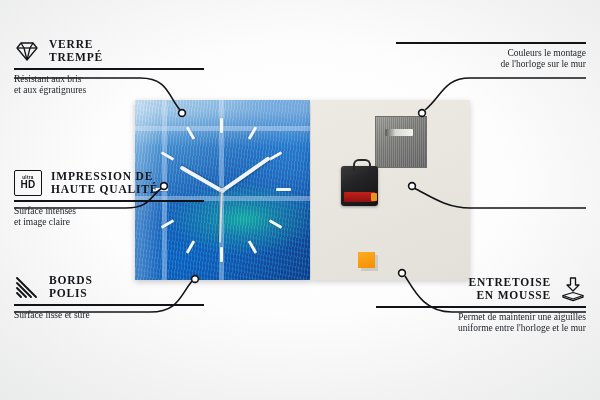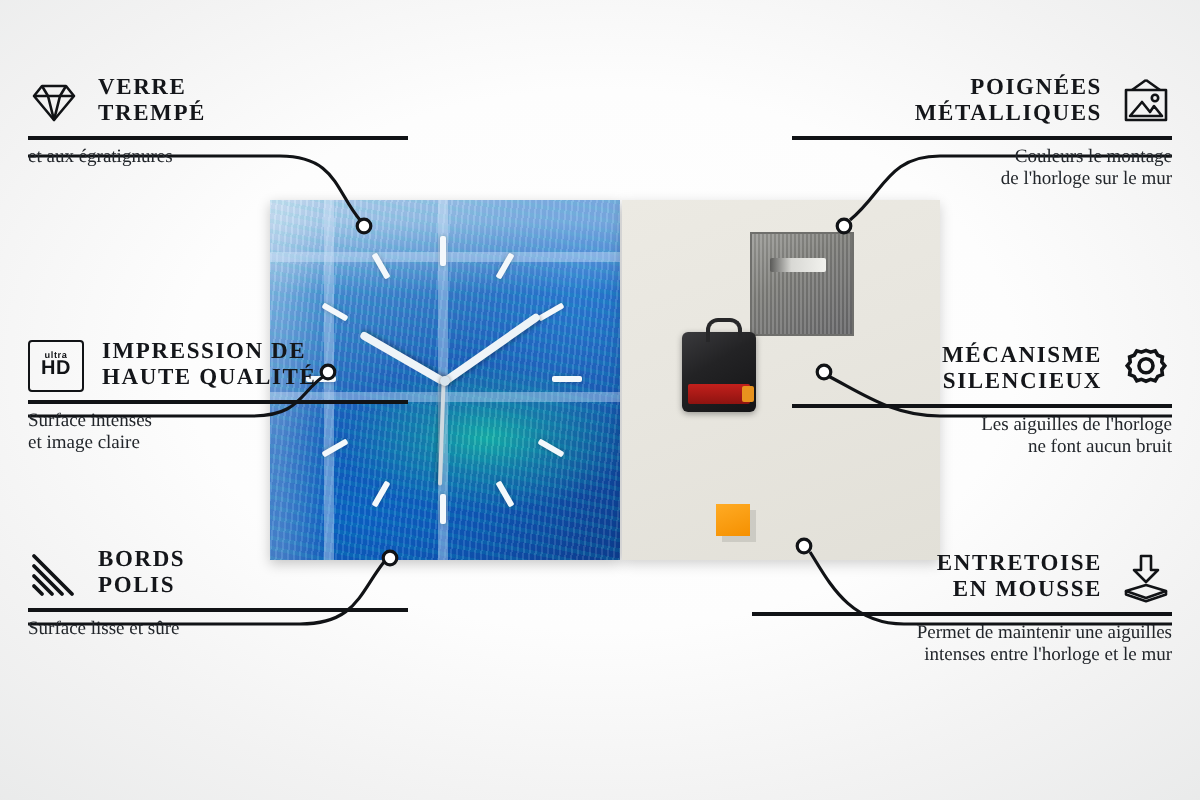--- a/index.html
+++ b/index.html
@@ -204,20 +204,21 @@
             <path d="M7,5 L10,10 L13,22"></path>
             <path d="M19,5 L16,10 L13,22"></path>
         </g>
       </svg>
       <div>
         <div class="lab-title">VERRE</div>
         <div class="lab-title">TREMPÉ</div>
       </div>
     </div>
     <div class="rule"></div>
+    <div class="lab-sub">Résistant aux bris</div>
     <div class="lab-sub">et aux égratignures</div>
   </div>
 
   <div class="label left" style="top:170px;">
     <div class="lab-head">
       <div class="ico hd-badge">
         <span class="hd-ultra">ultra</span>
         <span class="hd-main">HD</span>
       </div>
       <div>
@@ -243,73 +244,38 @@
       <div>
         <div class="lab-title">BORDS</div>
         <div class="lab-title">POLIS</div>
       </div>
     </div>
     <div class="rule"></div>
     <div class="lab-sub">Surface lisse et sûre</div>
   </div>
 
   <div class="label right" style="top:38px;">
-    <div class="lab-head">
-      <div>
-        <div class="lab-title">POIGNÉES</div>
-        <div class="lab-title">MÉTALLIQUES</div>
-      </div>
-      <svg class="ico" viewBox="0 0 26 26">
-        <g fill="none" stroke="#111316" stroke-width="1.3" stroke-linejoin="round">
-          <rect x="3" y="7" width="20" height="15"></rect>
-          <path d="M13,2 L6,7"></path>
-            <path d="M13,2 L20,7"></path>
-          <path d="M5,20 L11,13 L15,18 L17,15 L21,20 Z"></path>
-          <circle cx="17.5" cy="11" r="1.6"></circle>
-        </g>
-      </svg>
-    </div>
     <div class="rule"></div>
     <div class="lab-sub">Couleurs le montage</div>
     <div class="lab-sub">de l'horloge sur le mur</div>
   </div>
 
-  <div class="label right" style="top:172px;">
-    <div class="lab-head">
-      <div>
-        <div class="lab-title">MÉCANISME</div>
-        <div class="lab-title">SILENCIEUX</div>
-      </div>
-      <svg class="ico" viewBox="0 0 26 26">
-        <g fill="none" stroke="#111316" stroke-width="1.8">
-          <path d="M13,3.2 L15.3,4.1 L17.6,3.4 L18.9,5.6 L21.2,6.5 L20.9,9.0 L22.4,10.9 L20.9,12.8
-                   L21.2,15.3 L18.9,16.2 L17.6,18.4 L15.3,17.7 L13,18.6 L10.7,17.7 L8.4,18.4
-                   L7.1,16.2 L4.8,15.3 L5.1,12.8 L3.6,10.9 L5.1,9.0 L4.8,6.5 L7.1,5.6 L8.4,3.4
-                   L10.7,4.1 Z"></path>
-          <circle cx="13" cy="10.9" r="3.5"></circle>
-        </g>
-      </svg>
-    </div>
-    <div class="rule"></div>
-    <div class="lab-sub">Les aiguilles de l'horloge</div>
-    <div class="lab-sub">ne font aucun bruit</div>
-  </div>
 
   <div class="label right" style="width:210px;top:276px;text-align:right;">
     <div class="lab-head">
       <div>
         <div class="lab-title">ENTRETOISE</div>
         <div class="lab-title">EN MOUSSE</div>
       </div>
       <svg class="ico" viewBox="0 0 26 26">
         <g fill="none" stroke="#111316" stroke-width="1.3" stroke-linejoin="round">
           <path d="M10.5,2 L15.5,2 L15.5,9 L19,9 L13,15 L7,9 L10.5,9 Z"></path>
           <path d="M13,16.5 L23,19.5 L13,23 L3,19.5 Z"></path>
           <path d="M3,19.5 L3,21.2 L13,24.6 L23,21.2 L23,19.5"></path>
         </g>
       </svg>
     </div>
     <div class="rule"></div>
     <div class="lab-sub">Permet de maintenir une aiguilles</div>
-    <div class="lab-sub">intenses entre l'horloge et le mur</div>
+    <div class="lab-sub">uniforme entre l'horloge et le mur</div>
   </div>
 
 </div>
 
 </body></html>

